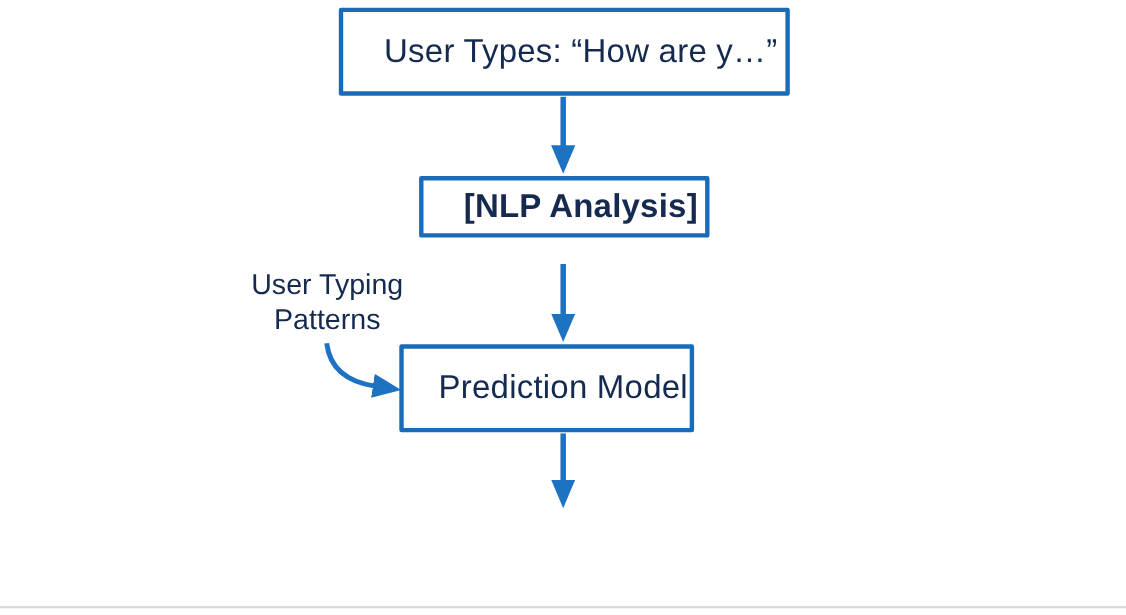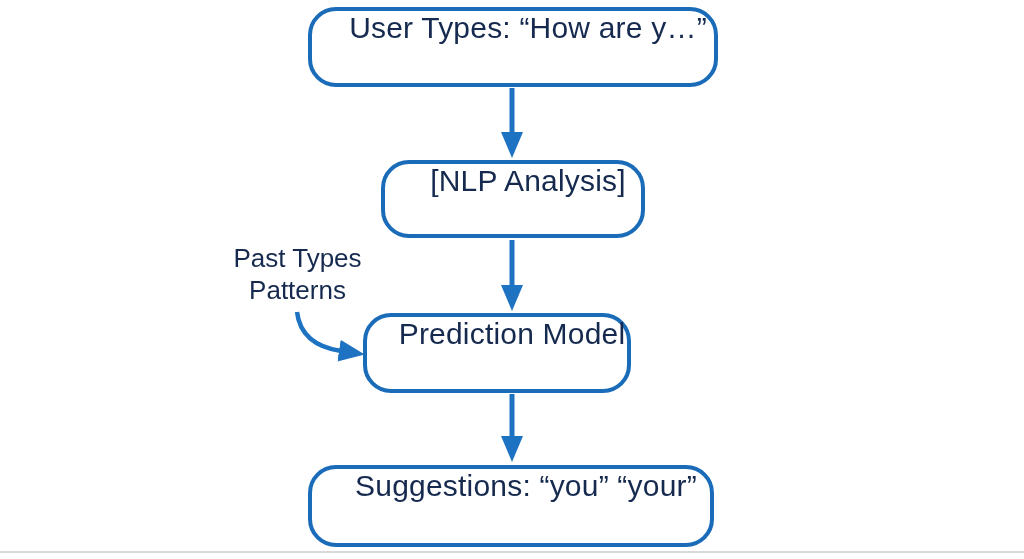--- a/index.html
+++ b/index.html
@@ -17,31 +17,31 @@
     overflow:hidden;
   }
   .canvas{position:relative;width:1024px;height:559px;}
   .arrow-layer{position:absolute;left:0;top:0;width:1024px;height:559px;}
   .arrow-line{stroke:var(--arrow);fill:none;}
   .arrow-head{fill:var(--arrow);stroke:none;}
   .node{
     position:absolute;
     box-sizing:border-box;
     border:4px solid var(--border);
-    border-radius:28px;
+    border-radius:2px;
     background:var(--bg);
-    display:flex;align-items:flex-start;justify-content:center;
+    display:flex;align-items:center;justify-content:center;
     color:var(--text);
     font-size:30px;
     letter-spacing:0.2px;
     white-space:nowrap;
     padding-left:30px;
   }
   .n1{left:308px;top:7px;width:410px;height:80px;}
-  .n2{left:381px;top:160px;width:264px;height:78px;}
+  .n2{left:381px;top:160px;width:264px;height:56px;font-weight:bold;}
   .n3{left:363px;top:313px;width:268px;height:80px;}
   .n4{left:308px;top:465px;width:406px;height:82px;}
   .side-label{
     position:absolute;
     left:215px;top:242px;width:165px;
     text-align:center;
     color:var(--text);
     font-size:26px;
     line-height:32px;
   }
@@ -77,21 +77,18 @@
   </div>
 
   <div class="node n2">
     <span>[NLP Analysis]</span>
   </div>
 
   <div class="node n3">
     <span>Prediction Model</span>
   </div>
 
-  <div class="node n4">
-    <span>Suggestions: “you” “your”</span>
-  </div>
 
-  <div class="side-label">Past Types Patterns</div>
+  <div class="side-label">User Typing Patterns</div>
 
   <div class="bottom-line"></div>
 
 </div>
 
 </body></html>

